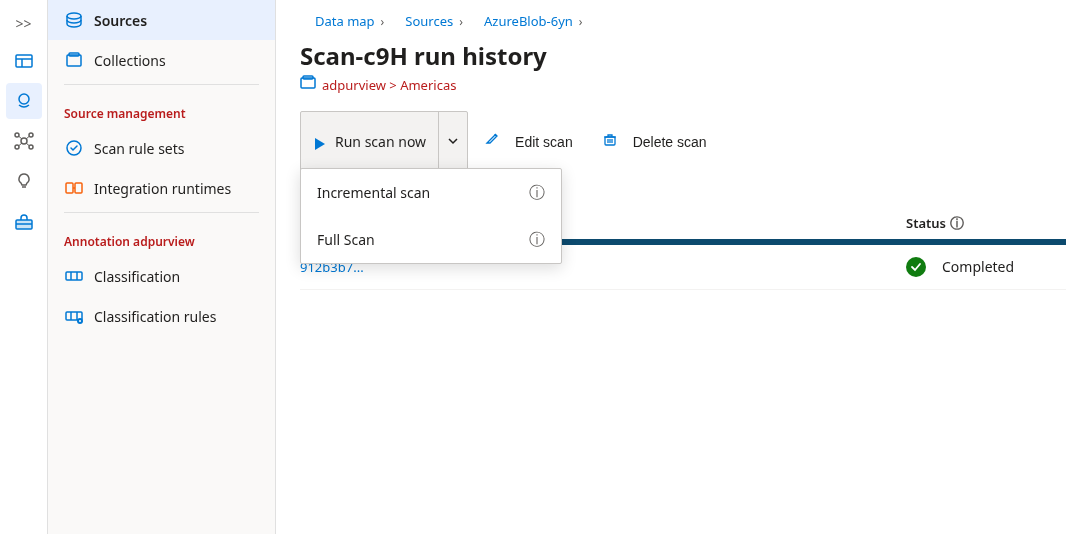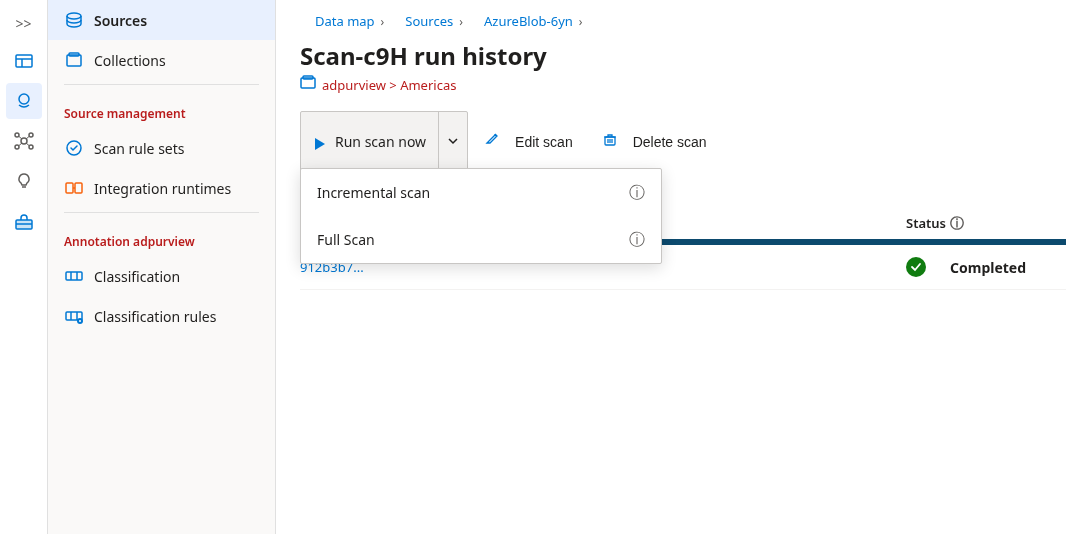--- a/index.html
+++ b/index.html
@@ -190,21 +190,21 @@
     }
     .btn-toolbar .btn-icon {
       color: #0078d4;
     }
 
     
     .dropdown-menu {
       position: absolute;
       top: calc(100% - 4px);
       left: 24px;
-      width: 362px;
+      width: 262px;
       background: #fff;
       border: 1px solid #c8c6c4;
       box-shadow: 0 4px 16px rgba(0,0,0,0.14);
       z-index: 100;
       border-radius: 2px;
     }
     .dropdown-item {
       display: flex;
       align-items: center;
       justify-content: space-between;
@@ -247,24 +247,23 @@
     }
     .scan-id-link {
       color: #0078d4;
       cursor: pointer;
       font-size: 13px;
       text-decoration: none;
       flex: 1;
     }
     .status-cell {
       display: flex;
-      align-items: flex-end;
-      gap: 24px;
+      align-items: flex-start;
+      gap: 16px;
       min-width: 160px;
-      font-weight: bold;
     }
     .status-icon-completed {
       width: 20px;
       height: 20px;
       background: #107c10;
       border-radius: 50%;
       display: flex;
       align-items: center;
       justify-content: center;
       color: #fff;

